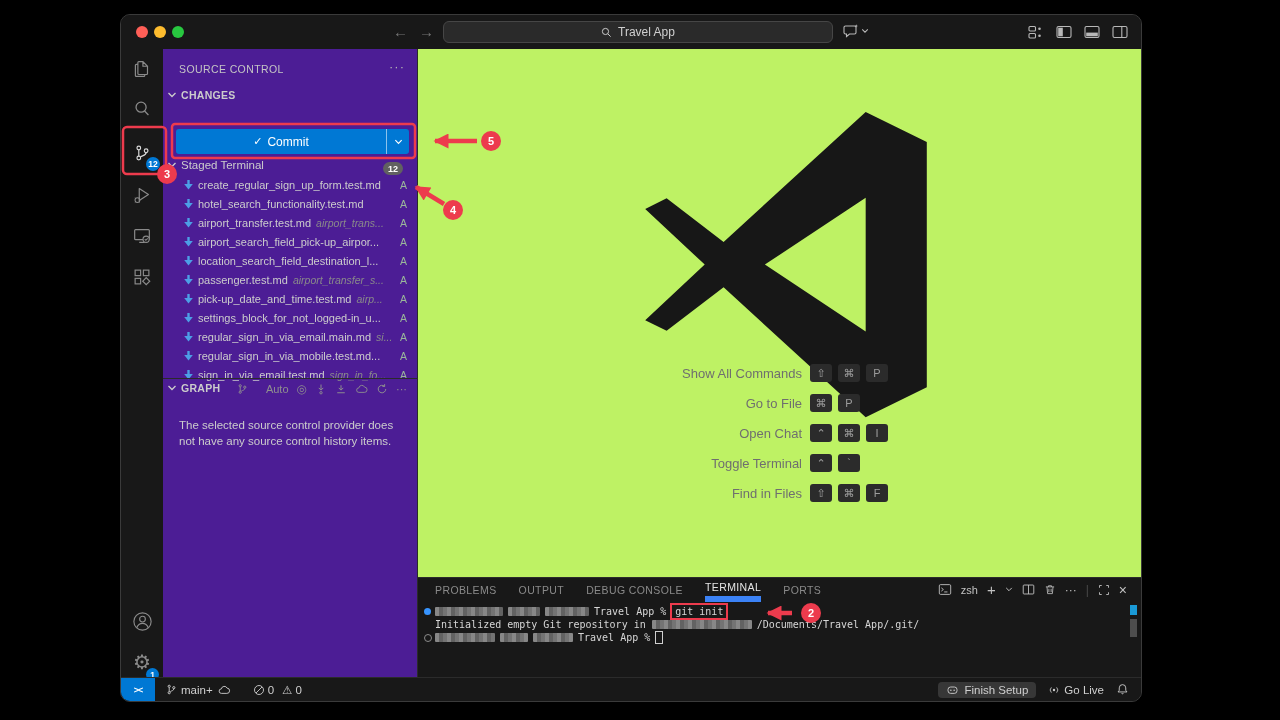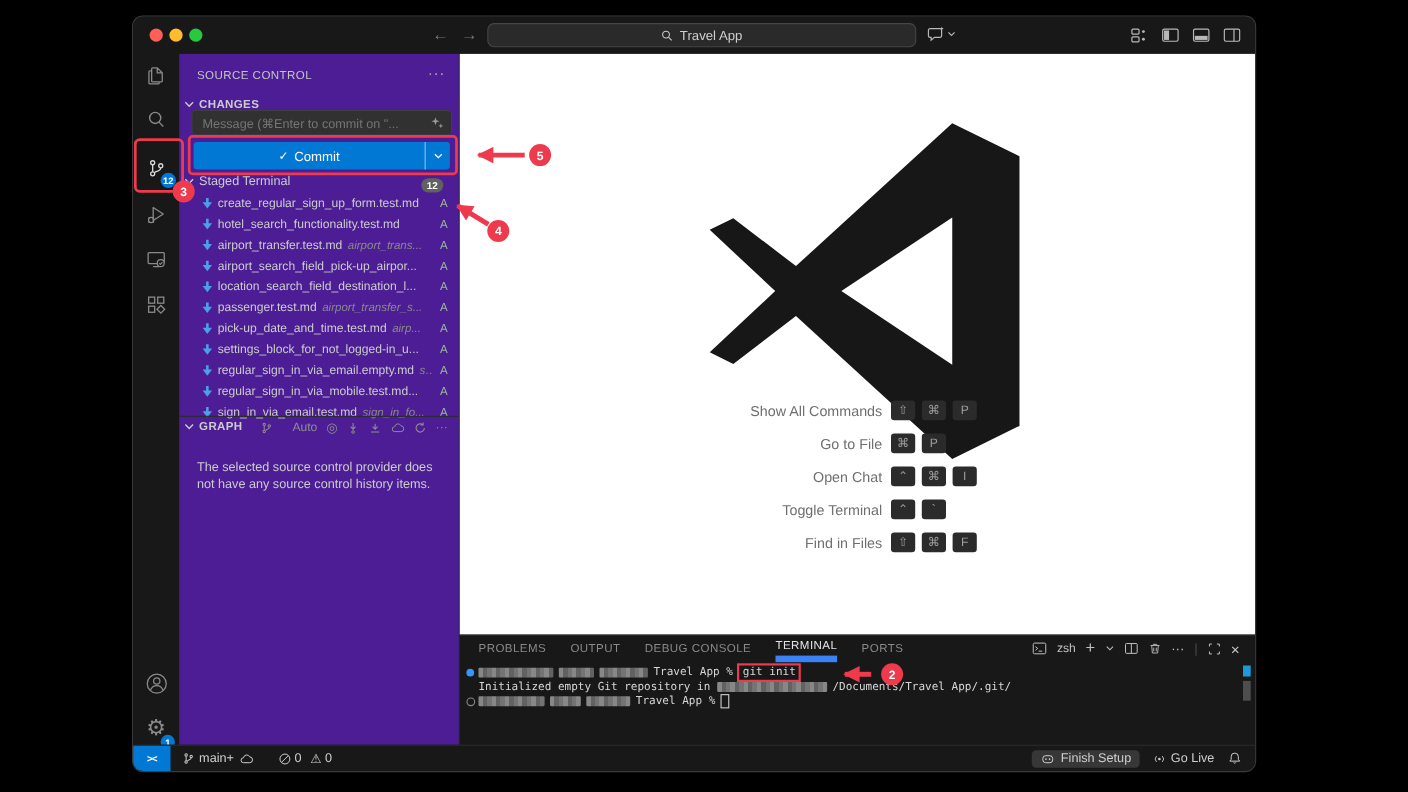--- a/index.html
+++ b/index.html
@@ -40,21 +40,21 @@
         font-size:9px;font-weight:bold;display:flex;align-items:center;justify-content:center;padding:0 4px;box-sizing:border-box;}
   .file-row{position:absolute;left:0;width:254px;height:19px;display:flex;align-items:center;box-sizing:border-box;padding:0 10px 0 20px;}
   .fname{color:#cccccc;font-size:11px;white-space:nowrap;}
   .fdesc{color:#8a8a8a;font-size:10.5px;margin-left:5px;white-space:nowrap;overflow:hidden;text-overflow:ellipsis;flex:1;font-style:italic;}
   .fstat{color:#9ab89a;font-size:10.5px;margin-left:6px;}
   .dl-icon{margin-right:4px;flex:none;}
   .graph-sep{position:absolute;left:0;top:329px;width:254px;height:1px;background:#2b2b2b;}
   .graph-tools{position:absolute;right:10px;top:333px;display:flex;align-items:center;gap:8px;color:#8f8f8f;font-size:11px;}
   .graph-empty{position:absolute;left:16px;top:368px;width:232px;color:#cccccc;font-size:11.5px;line-height:16px;}
   
-  .editor{position:absolute;left:297px;top:34px;right:0;height:528px;background:#ffffff;}
+  .editor{position:absolute;left:297px;top:34px;right:0;height:528px;background:#bef264;}
   .wm-logo{position:absolute;left:208px;top:62px;opacity:1;}
   .wm-list{position:absolute;left:54px;top:314px;}
   .wm-row{display:flex;align-items:center;margin-bottom:10px;height:20px;}
   .wm-label{width:330px;text-align:right;color:#6f6f6f;font-size:13px;padding-right:2px;}
   .kbd{display:inline-block;min-width:14px;height:18px;padding:0 4px;margin-left:6px;background:#2b2b2b;border-radius:3px;
        color:#9d9d9d;font-size:11px;line-height:18px;text-align:center;}
   
   .panel{position:absolute;left:297px;top:562px;right:0;height:100px;background:#181818;border-top:1px solid #2b2b2b;}
   .ptabs{position:absolute;left:17px;top:0;display:flex;gap:22px;height:24px;align-items:center;}
   .ptab{font-size:10.5px;letter-spacing:.4px;color:#8a8a8a;height:100%;display:flex;align-items:center;border-bottom:1px solid transparent;box-sizing:border-box;}
@@ -192,29 +192,20 @@
     <div class="sc-title">SOURCE CONTROL</div>
     <div class="more-dots">···</div>
 
     <div class="sect-row" style="top:40px;">
       <svg width="10" height="8" viewBox="0 0 10 8">
           <path d="M1.5 2 L5 5.5 L8.5 2" fill="none" stroke="#cccccc" stroke-width="1.3"></path>
         </svg>
       <span class="sect-label">CHANGES</span>
     </div>
 
-    <div class="msgbox">
-      <input type="text" placeholder="Message (⌘Enter to commit on &quot;..." style="">
-      <span class="sparkle">
-        <svg width="13" height="13" viewBox="0 0 16 16">
-            <path d="M6 2 l1.1 3.4 L10.5 6.5 l-3.4 1.1 L6 11 l-1.1 -3.4 L1.5 6.5 l3.4 -1.1 z" fill="currentColor"></path>
-            <path d="M12 9 l.7 2 2 .7 -2 .7 -.7 2 -.7 -2 -2 -.7 2 -.7 z" fill="currentColor"></path>
-          </svg>
-      </span>
-    </div>
 
     <div class="commitbtn">
       <div class="commit-main">
         <span style="font-size:11px;">✓</span>
         <span>Commit</span>
       </div>
       <div class="commit-dd">
         <svg width="9" height="8" viewBox="0 0 10 8">
             <path d="M1.5 2 L5 5.5 L8.5 2" fill="none" stroke="#ffffff" stroke-width="1.3"></path>
           </svg>
@@ -299,21 +290,21 @@
         </svg>
       <span class="fname">settings_block_for_not_logged-in_u...</span>
       <span class="fdesc"></span>
       <span class="fstat">A</span>
     </div>
     <div class="file-row" style="top:278px;">
       <svg class="dl-icon" width="11" height="12" viewBox="0 0 12 12">
           <path d="M6 0.5 V6" stroke="#4d9fe6" stroke-width="2.6"></path>
           <path d="M1.3 4.8 H10.7 L6 11 Z" fill="#4d9fe6"></path>
         </svg>
-      <span class="fname">regular_sign_in_via_email.empty.md</span>
+      <span class="fname">regular_sign_in_via_email.main.md</span>
       <span class="fdesc">si...</span>
       <span class="fstat">A</span>
     </div>
     <div class="file-row" style="top:297px;">
       <svg class="dl-icon" width="11" height="12" viewBox="0 0 12 12">
           <path d="M6 0.5 V6" stroke="#4d9fe6" stroke-width="2.6"></path>
           <path d="M1.3 4.8 H10.7 L6 11 Z" fill="#4d9fe6"></path>
         </svg>
       <span class="fname">regular_sign_in_via_mobile.test.md...</span>
       <span class="fdesc"></span>

